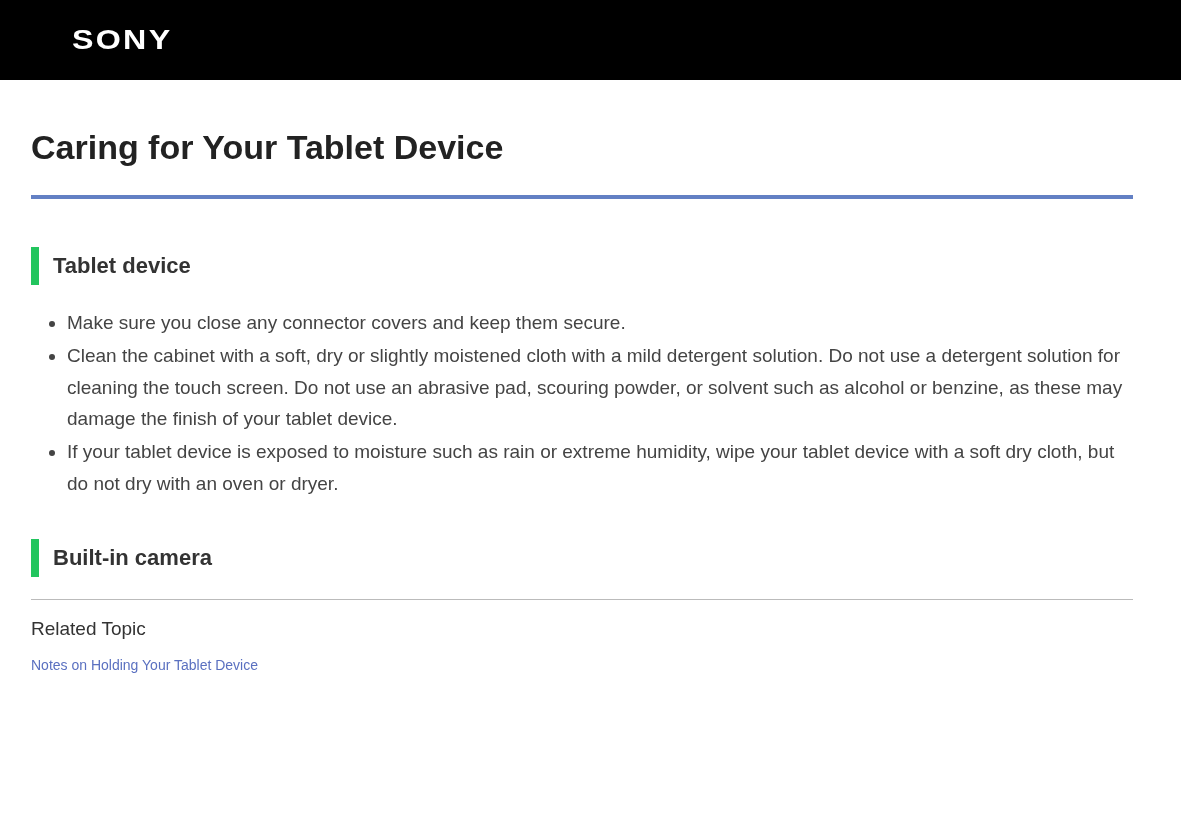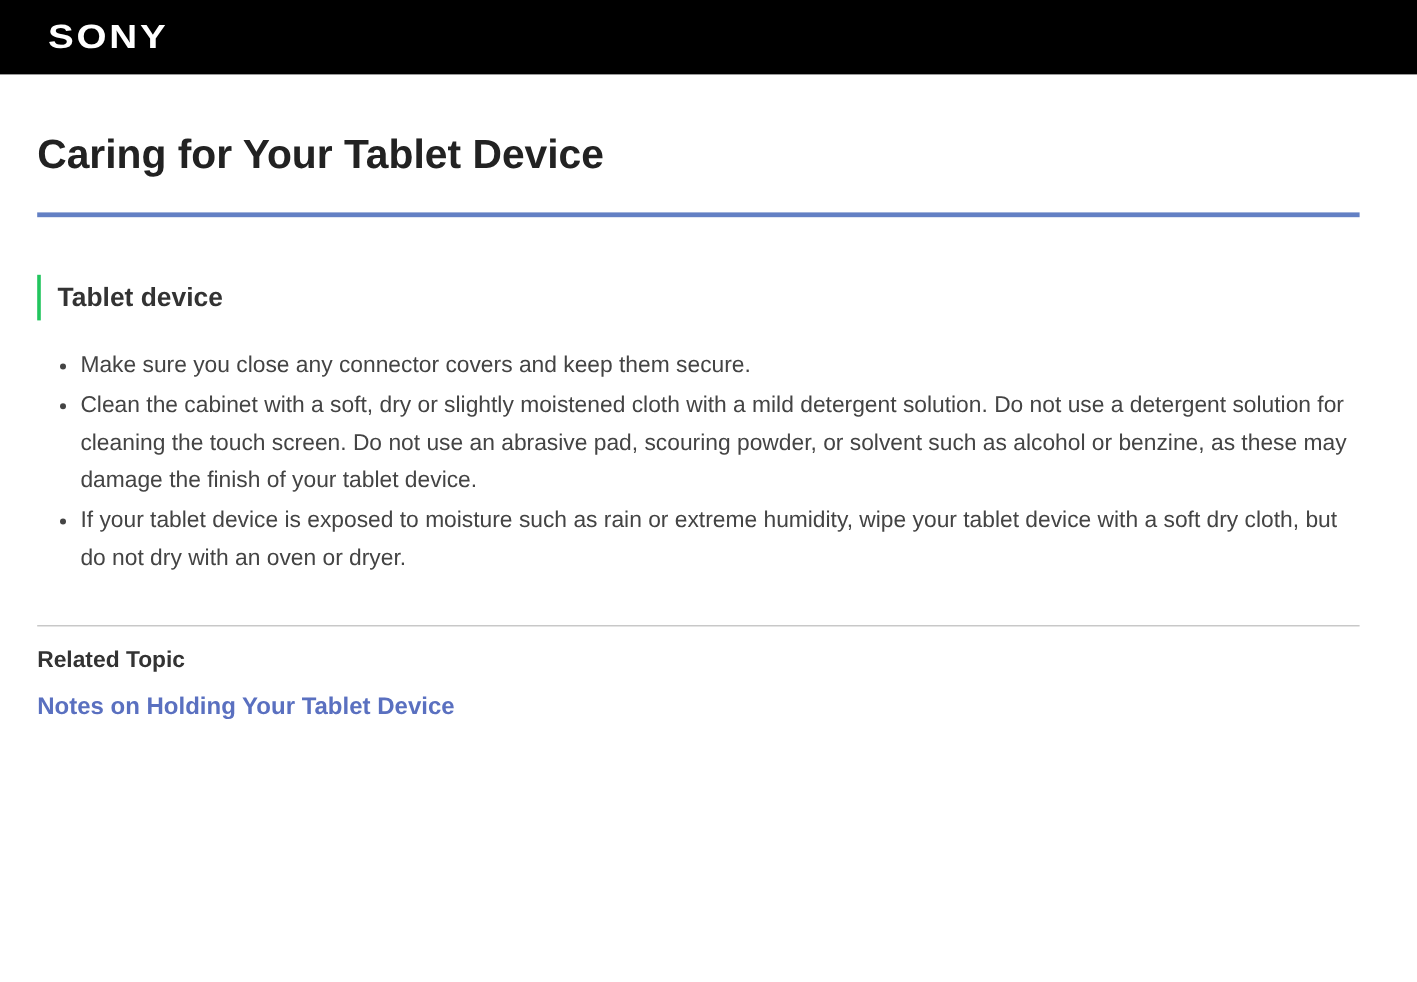--- a/index.html
+++ b/index.html
@@ -7,24 +7,24 @@
       padding: 0;
       box-sizing: border-box;
     }
     body {
       font-family: Arial, Helvetica, sans-serif;
       background: #fff;
       color: #333;
     }
     .header-bar {
       background: #000;
-      height: 62px;
+      height: 80px;
       display: flex;
       align-items: center;
-      padding-left: 40px;
+      padding-left: 72px;
     }
     .sony-logo {
       color: #fff;
       font-family: "Arial Black", Arial, sans-serif;
       font-weight: 900;
       font-size: 28px;
       letter-spacing: 2px;
       transform: scaleX(1.15);
       transform-origin: left center;
     }
@@ -40,21 +40,21 @@
     .title-rule {
       height: 4px;
       background: #6380c4;
       border: none;
       margin-bottom: 48px;
     }
     .section-title {
       font-size: 22px;
       font-weight: bold;
       color: #333;
-      border-left: 3px solid #22c55e;
+      border-left: 8px solid #22c55e;
       padding: 6px 0 6px 14px;
       margin-bottom: 22px;
     }
     ul.bullets {
       list-style: disc;
       padding-left: 36px;
       margin-bottom: 40px;
     }
     ul.bullets li {
       font-size: 19px;
@@ -62,47 +62,47 @@
       color: #444;
       margin-bottom: 2px;
     }
     .related-rule {
       border: none;
       border-top: 1px solid #bbb;
       margin: 0 0 18px 0;
     }
     .related-heading {
       font-size: 19px;
-      font-weight: bold;
+      font-weight: normal;
       color: #333;
       margin-bottom: 16px;
     }
     .related-link {
-      font-size: 20px;
+      font-size: 14px;
       color: #5a70c0;
       text-decoration: none;
       cursor: pointer;
-      font-weight: bold;
     }
   </style>
 </head>
 <body>
 
 <div class="header-bar">
   <div class="sony-logo">SONY</div>
 </div>
 
 <div class="content">
   <h1 class="page-title">Caring for Your Tablet Device</h1>
   <hr class="title-rule">
 
   <h2 class="section-title">Tablet device</h2>
   <ul class="bullets">
     <li>Make sure you close any connector covers and keep them secure.</li>
     <li>Clean the cabinet with a soft, dry or slightly moistened cloth with a mild detergent solution. Do not use a detergent solution for cleaning the touch screen. Do not use an abrasive pad, scouring powder, or solvent such as alcohol or benzine, as these may damage the finish of your tablet device.</li>
     <li>If your tablet device is exposed to moisture such as rain or extreme humidity, wipe your tablet device with a soft dry cloth, but do not dry with an oven or dryer.</li>
   </ul>
 
+  <h2 class="section-title">Built-in camera</h2>
 
   <hr class="related-rule">
   <div class="related-heading">Related Topic</div>
   <a class="related-link">Notes on Holding Your Tablet Device</a>
 </div>
 
 </body></html>

